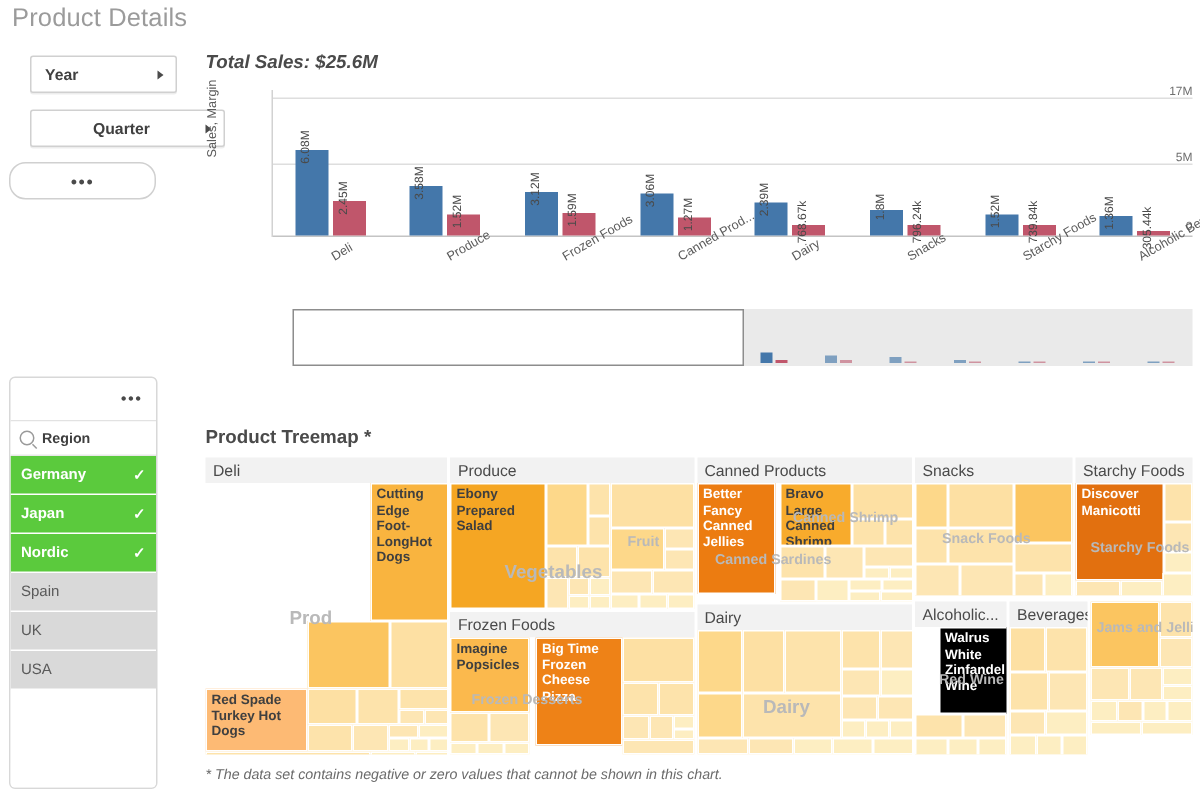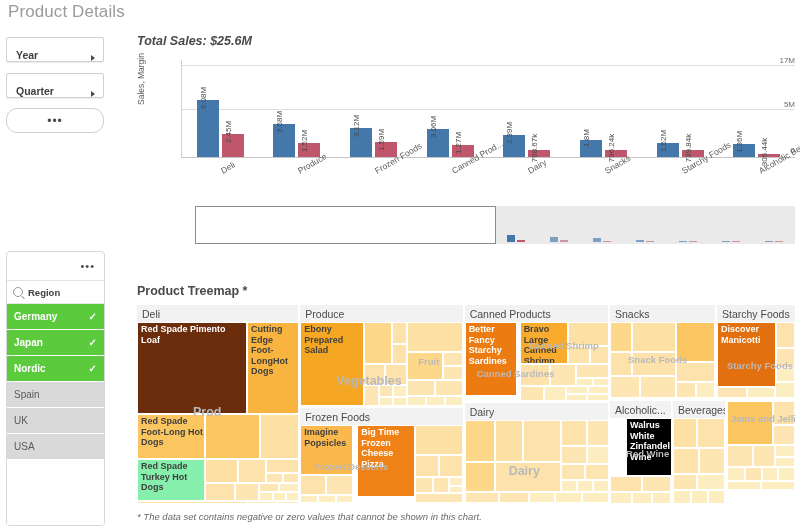--- a/index.html
+++ b/index.html
@@ -11,32 +11,32 @@
   .page{position:relative;width:800px;height:531px;}
 
   
   .page-title{
     position:absolute;left:8px;top:2px;font-size:17px;color:#9b9b9b;
     font-weight:400;letter-spacing:.1px;
   }
 
   
   .filt-btn{
-    position:absolute;left:6px;width:96px;height:23px;
+    position:absolute;left:20px;width:96px;height:23px;
     background:#fff;border:1px solid #d0d0d0;border-radius:2px;
     box-shadow:0 1px 0 rgba(0,0,0,.07);
-    display:flex;align-items:flex-end;
+    display:flex;align-items:center;
   }
   .filt-btn .lbl{font-size:10.5px;font-weight:bold;color:#404040;margin-left:9px;}
   .filt-btn .caret{
     margin-left:auto;margin-right:8px;width:0;height:0;
     border-left:4px solid #4a4a4a;border-top:3.5px solid transparent;border-bottom:3.5px solid transparent;
   }
   #btn-year{top:37px;}
-  #btn-quarter{top:73px;}
+  #btn-quarter{top:73px;padding-left:32px;}
   .dots-btn{
     position:absolute;left:6px;top:108px;width:96px;height:23px;
     background:#fff;border:1px solid #d0d0d0;border-radius:11px;
     display:flex;align-items:center;justify-content:center;
     font-size:12px;color:#4a4a4a;letter-spacing:1px;line-height:6px;
   }
 
   
   .region-panel{
     position:absolute;left:6px;top:251px;width:97px;height:273px;
@@ -335,30 +335,24 @@
     <div class="mini-window"></div>
   </div>
 
   <div class="tm-title">Product Treemap *</div>
   <div class="treemap">
 
     <div class="tm-col" style="width:162px">
       <div class="tm-node" style="height:100%">
         <div class="tm-hdr">Deli</div>
         <div class="tm-body">
-          <div class="tile dark" style="left:0;top:0;width:110px;height:92px;background:#6b2d0c">
-            <div class="tlbl">Red Spade Pimento Loaf</div>
-          </div>
           <div class="tile" style="left:110px;top:0;width:52px;height:92px;background:#f9b43f">
             <div class="tlbl">Cutting Edge Foot-LongHot Dogs</div>
           </div>
-          <div class="tile" style="left:0;top:92px;width:68px;height:45px;background:#fbc560">
-            <div class="tlbl">Red Spade Foot-Long Hot Dogs</div>
-          </div>
-          <div class="tile" style="left:0;top:137px;width:68px;height:42px;background:#86efac">
+          <div class="tile" style="left:0;top:137px;width:68px;height:42px;background:#fdba74">
             <div class="tlbl">Red Spade Turkey Hot Dogs</div>
           </div>
           <div class="tile" style="left:68px;top:92px;width:55px;height:45px;background:#fbc560"></div>
           <div class="tile" style="left:123px;top:92px;width:39px;height:45px;background:#fde0a3"></div>
           <div class="tile" style="left:68px;top:137px;width:33px;height:24px;background:#fde0a3"></div>
           <div class="tile" style="left:101px;top:137px;width:28px;height:24px;background:#fde3ab"></div>
           <div class="tile" style="left:129px;top:137px;width:33px;height:14px;background:#fde3ab"></div>
           <div class="tile" style="left:129px;top:151px;width:17px;height:10px;background:#fde6b4"></div>
           <div class="tile" style="left:146px;top:151px;width:16px;height:10px;background:#fde6b4"></div>
           <div class="tile" style="left:68px;top:161px;width:30px;height:18px;background:#fde3ab"></div>
@@ -431,21 +425,21 @@
           <div class="ghost sm" style="left:14px;top:36px">Frozen Desserts</div>
         </div>
       </div>
     </div>
 
     <div class="tm-col" style="width:144px">
       <div class="tm-node" style="height:96px">
         <div class="tm-hdr">Canned Products</div>
         <div class="tm-body">
           <div class="tile dark" style="left:0;top:0;width:52px;height:74px;background:#ec7c11">
-            <div class="tlbl">Better Fancy Starchy Sardines</div>
+            <div class="tlbl">Better Fancy Canned Jellies</div>
           </div>
           <div class="tile" style="left:55px;top:0;width:48px;height:42px;background:#f8ab2c">
             <div class="tlbl">Bravo Large Canned Shrimp</div>
           </div>
           <div class="tile" style="left:103px;top:0;width:41px;height:24px;background:#fde0a3"></div>
           <div class="tile" style="left:103px;top:24px;width:22px;height:18px;background:#fde3ab"></div>
           <div class="tile" style="left:125px;top:24px;width:19px;height:18px;background:#fde3ab"></div>
           <div class="tile" style="left:55px;top:42px;width:30px;height:22px;background:#fde3ab"></div>
           <div class="tile" style="left:85px;top:42px;width:26px;height:22px;background:#fde6b4"></div>
           <div class="tile" style="left:111px;top:42px;width:33px;height:14px;background:#fde6b4"></div>

